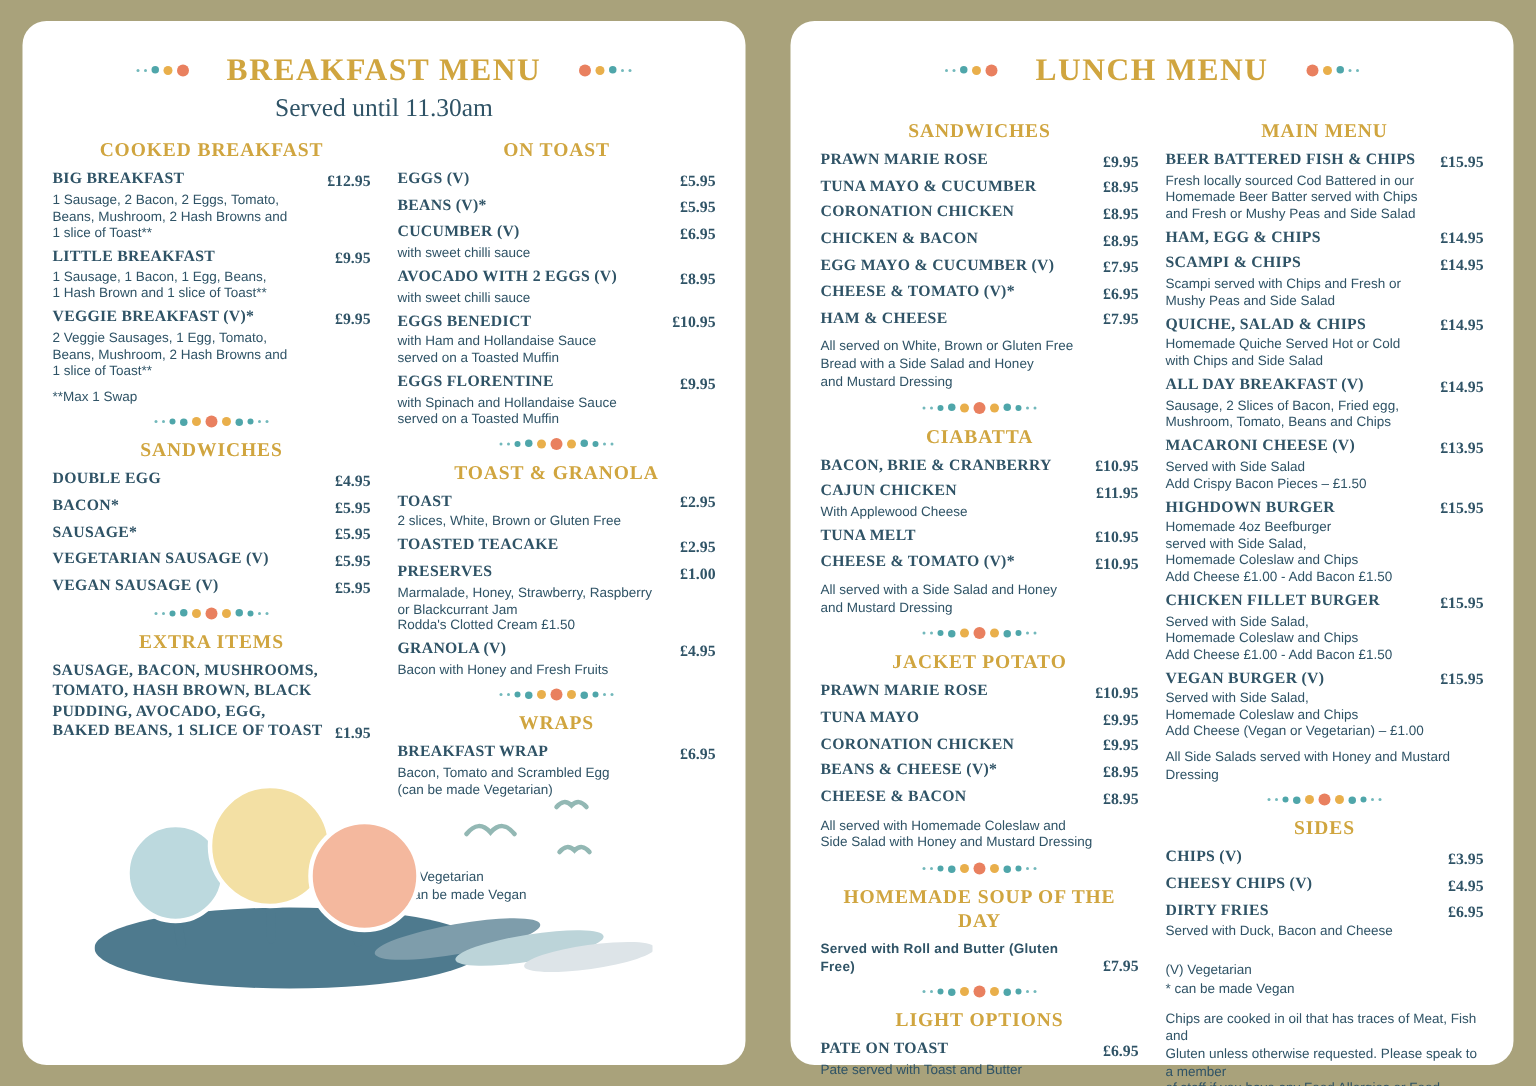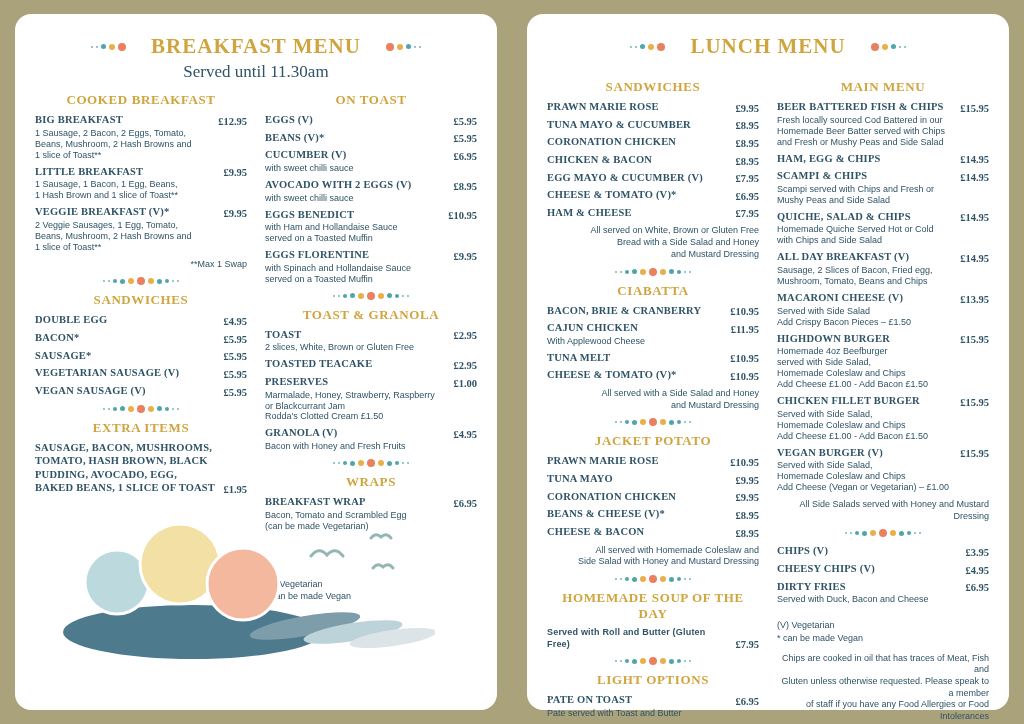--- a/index.html
+++ b/index.html
@@ -18,21 +18,21 @@
   .shead{font-family:"Liberation Serif",serif;font-weight:bold;font-size:13px;
     color:var(--gold,#d0a53f);text-align:center;letter-spacing:.6px;margin:4px 0 5px;}
   .item{margin-bottom:4px;}
   .irow{display:flex;align-items:flex-end;}
   .inm{font-family:"Liberation Serif",serif;font-weight:bold;font-size:10.5px;
     letter-spacing:.2px;line-height:1.3;flex:1;padding-right:6px;}
   .ipr{font-family:"Liberation Serif",serif;font-weight:bold;font-size:10.5px;
     margin-left:auto;white-space:nowrap;}
   .item.sans .inm{font-family:"Liberation Sans",sans-serif;font-weight:bold;font-size:9px;}
   .ids{font-size:9px;line-height:1.22;white-space:pre-line;margin-top:1px;}
-  .snote{font-size:9px;line-height:1.3;white-space:pre-line;margin:6px 0 2px;text-align:right;}
+  .snote{font-size:9px;line-height:1.3;white-space:pre-line;margin:6px 0 2px;}
   .legend{font-size:9px;line-height:1.35;white-space:pre-line;margin-top:6px;}
   .legend.spaced{margin-top:46px;}
   .dots{display:flex;align-items:center;justify-content:center;gap:3px;margin:7px 0;}
   .dots i{display:block;border-radius:50%;}
   .dA{width:2px;height:2px;background:var(--teal_dot,#4fa6aa);opacity:.8;}
   .dB{width:4px;height:4px;background:var(--teal_dot,#4fa6aa);}
   .dC{width:5px;height:5px;background:var(--teal_dot,#4fa6aa);}
   .dD{width:6px;height:6px;background:var(--gold_dot,#e9af4b);}
   .dE{width:8px;height:8px;background:var(--orange_dot,#e9805f);}
   .illus{position:absolute;left:48px;bottom:30px;width:372px;height:172px;}
@@ -639,20 +639,21 @@
             <i class="dC"></i>
             <i class="dD"></i>
             <i class="dE"></i>
             <i class="dD"></i>
             <i class="dC"></i>
             <i class="dB"></i>
             <i class="dA"></i>
             <i class="dA"></i>
           </div>
         <section class="sec">
+          <h3 class="shead">SIDES</h3>
           <div>
               <div class="item">
                 <div class="irow">
                   <span class="inm">CHIPS (V)</span>
                   <span class="ipr">£3.95</span>
                 </div>
               </div>
               <div class="item">
                 <div class="irow">
                   <span class="inm">CHEESY CHIPS (V)</span>

